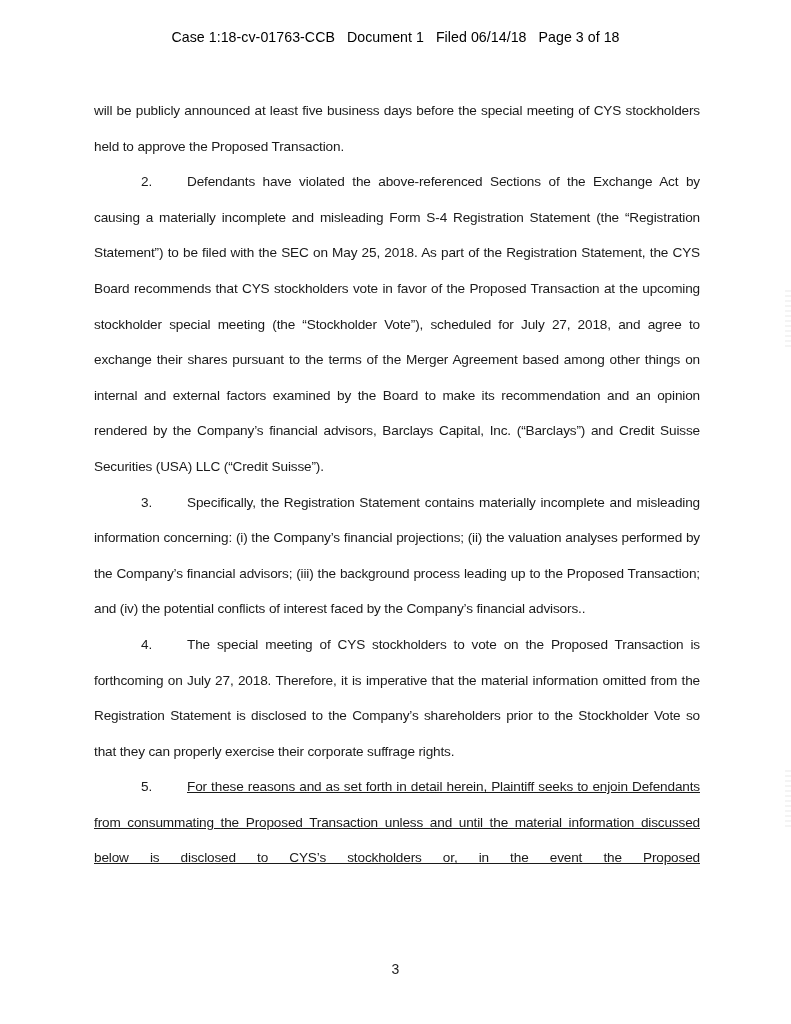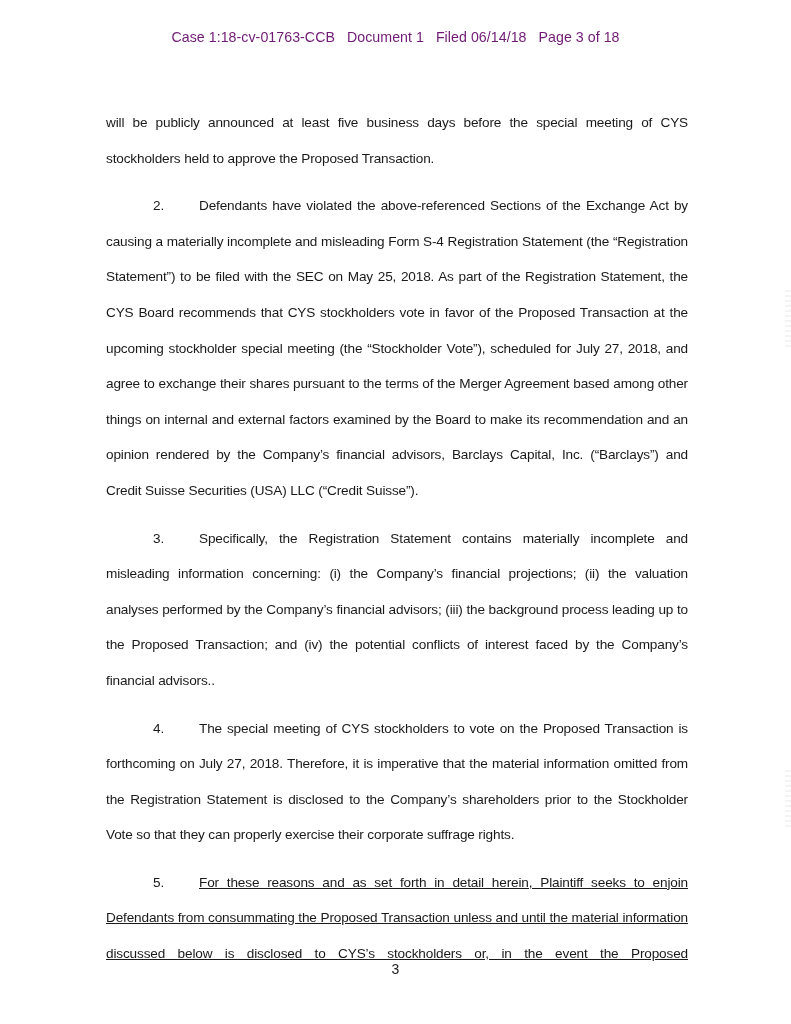--- a/index.html
+++ b/index.html
@@ -15,35 +15,35 @@
       font-family: "Liberation Sans", sans-serif;
       color: #1a1a1a;
     }
     .header {
       position: absolute;
       top: 29px;
       left: 0;
       width: 791px;
       text-align: center;
       font-size: 14.2px;
-      color: #701a75;
+      color: #000000;
       letter-spacing: 0.05px;
       white-space: pre;
     }
     .body-text {
       position: absolute;
       top: 93px;
       left: 94px;
       width: 606px;
       font-size: 13.6px;
       line-height: 35.6px;
       letter-spacing: -0.15px;
     }
     .para {
-      margin: 12px;
+      margin: 0;
       text-align: justify;
       text-align-last: left;
     }
     .para .num {
       display: inline-block;
       width: 93px;
       padding-left: 47px;
       box-sizing: border-box;
     }
     .page-number {

